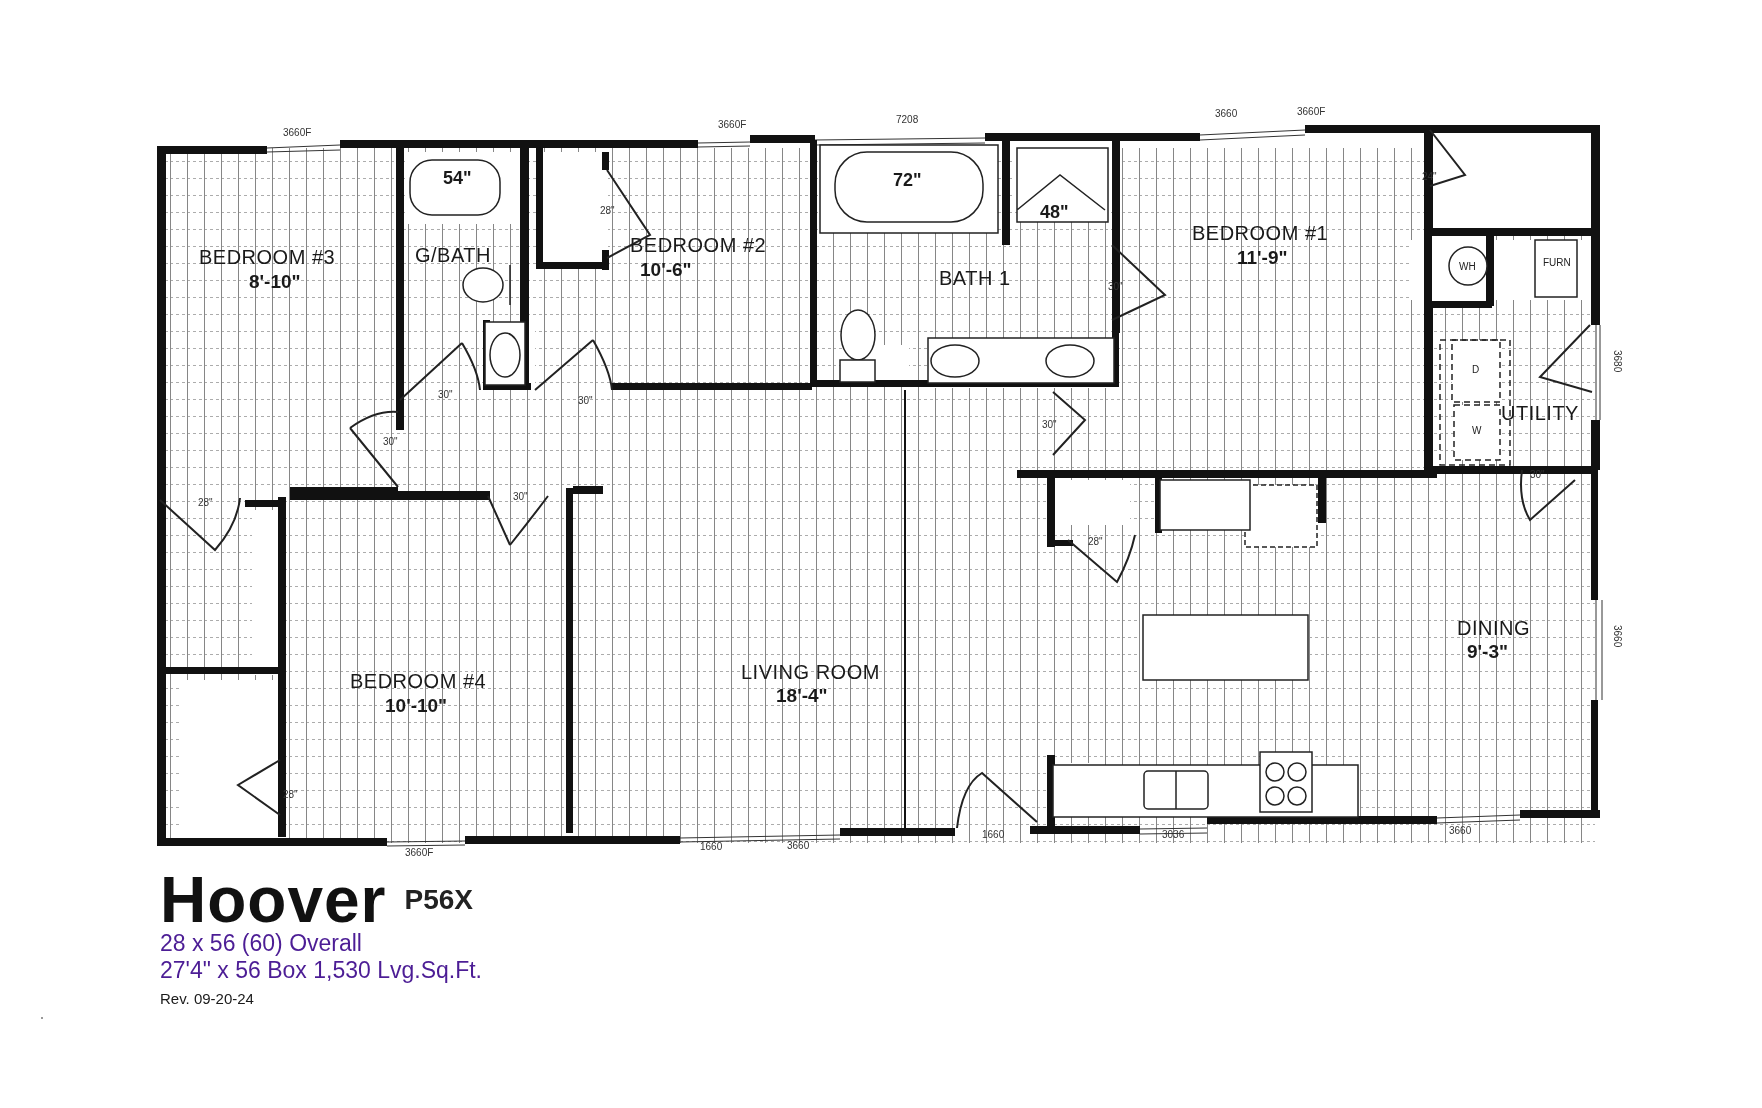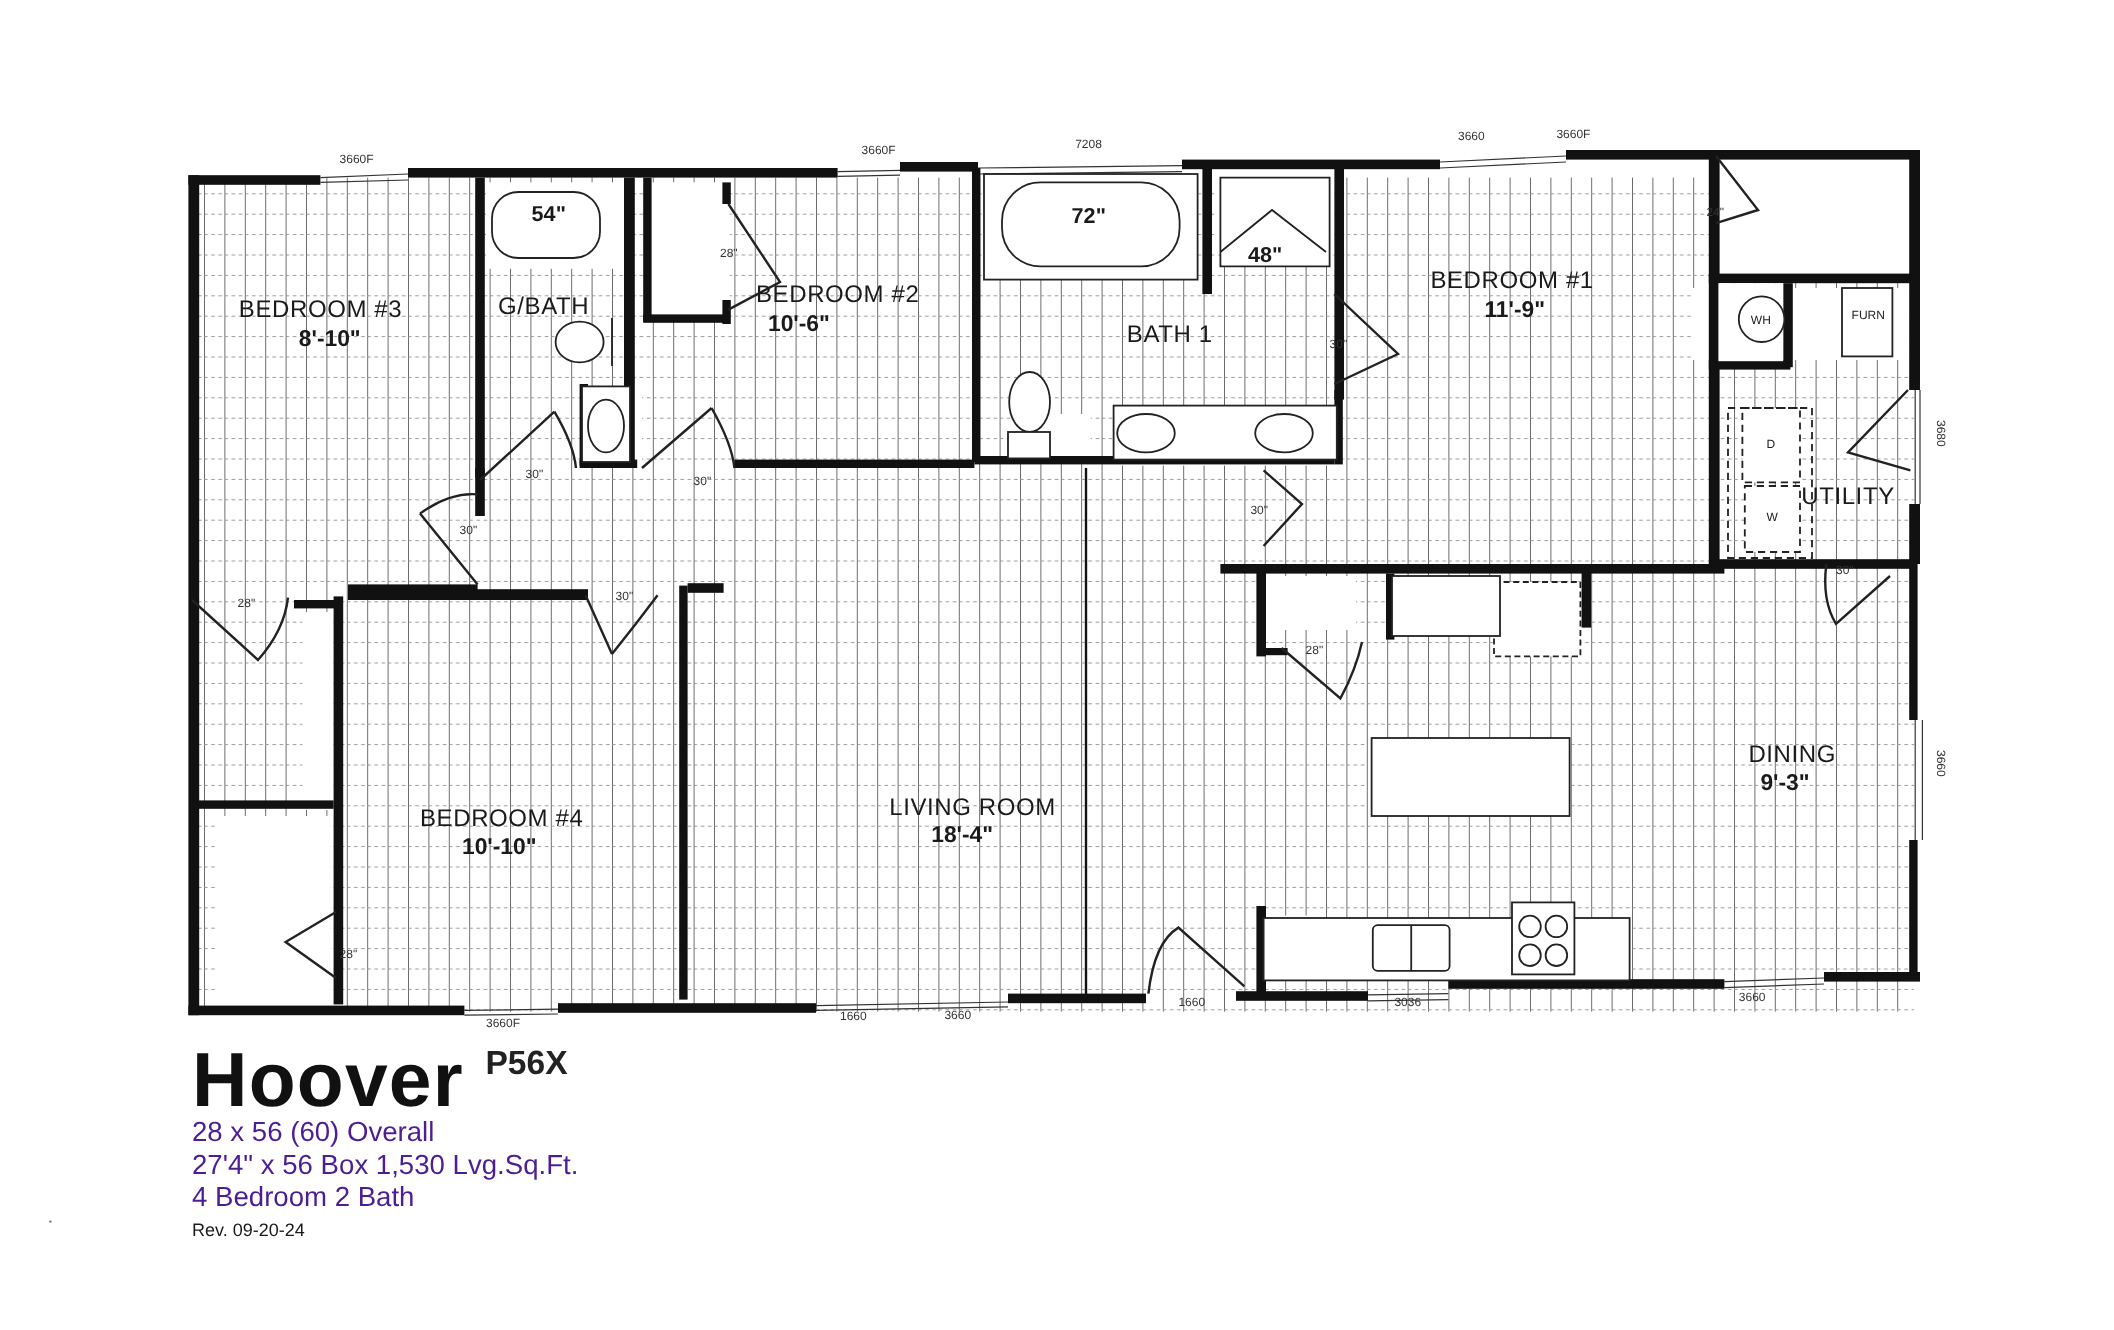--- a/index.html
+++ b/index.html
@@ -5,21 +5,21 @@
   html, body { margin: 0; padding: 0; background: #ffffff; }
   body { width: 1762px; height: 1108px; position: relative; overflow: hidden; font-family: "Liberation Sans", sans-serif; color: #111; }
   #plan { position: absolute; left: 0; top: 0; }
   .room-label { font-family: "Liberation Sans", sans-serif; font-size: 20px; fill: #1a1a1a; letter-spacing: 0.5px; }
   .room-dim { font-family: "Liberation Sans", sans-serif; font-size: 19px; font-weight: bold; fill: #1a1a1a; }
   .win-label { font-family: "Liberation Sans", sans-serif; font-size: 10px; fill: #333; }
   .door-label { font-family: "Liberation Sans", sans-serif; font-size: 10px; fill: #333; }
   .fix-label { font-family: "Liberation Sans", sans-serif; font-size: 18px; font-weight: bold; fill: #1a1a1a; }
   .small-label { font-family: "Liberation Sans", sans-serif; font-size: 10px; fill: #222; }
   .title-block { position: absolute; left: 160px; top: 870px; }
-  .title-row { display: flex; align-items: flex-start; }
+  .title-row { display: flex; align-items: center; }
   .title-name { font-family: "Liberation Sans", sans-serif; font-weight: bold; font-size: 64px; line-height: 60px; color: #111; letter-spacing: 1px; }
   .title-model { font-family: "Liberation Sans", sans-serif; font-weight: bold; font-size: 28px; margin-left: 18px; color: #222; }
   .spec-line { font-family: "Liberation Sans", sans-serif; font-size: 23px; line-height: 27px; color: #4c1d95; }
   .rev-line { font-family: "Liberation Sans", sans-serif; font-size: 15px; margin-top: 6px; color: #1a1a1a; }
 </style>
 </head>
 <body>
 
 <svg id="plan" width="1762" height="1108" viewBox="0 0 1762 1108" xmlns="http://www.w3.org/2000/svg">
   <defs>
@@ -285,15 +285,14 @@
   <circle cx="42" cy="1018" r="1" fill="#777"></circle>
 </svg>
 
 <div class="title-block">
   <div class="title-row">
     <span class="title-name">Hoover</span>
     <span class="title-model">P56X</span>
   </div>
   <div class="spec-line">28 x 56 (60) Overall</div>
   <div class="spec-line">27'4" x 56 Box  1,530 Lvg.Sq.Ft.</div>
-  <div class="spec-line">4 Bedroom  2 Bath</div>
   <div class="rev-line">Rev. 09-20-24</div>
 </div>
 
 </body></html>

